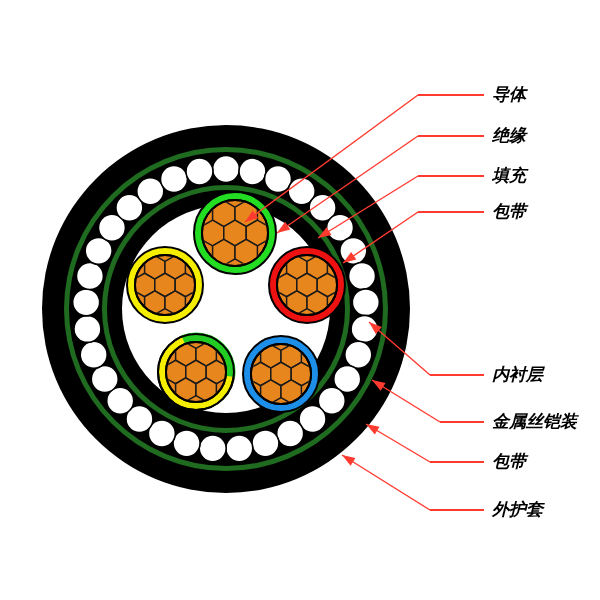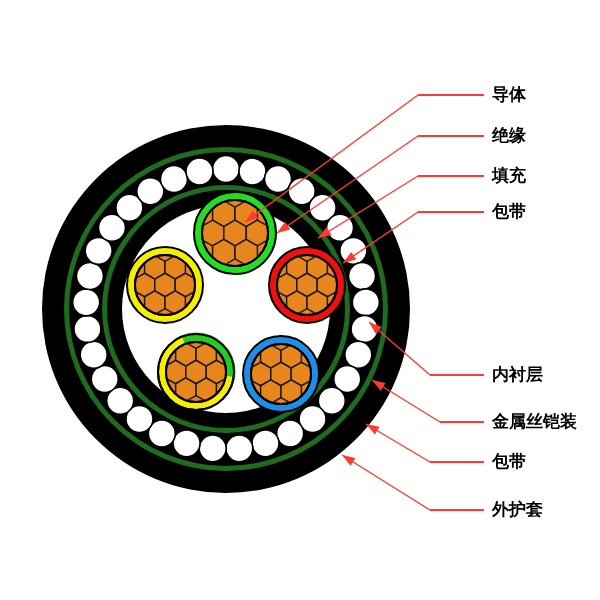--- a/index.html
+++ b/index.html
@@ -13,20 +13,21 @@
     font-family: "Liberation Sans", sans-serif;
     overflow: hidden;
     position: relative;
   }
   #stage {
     position: absolute;
     left: 0;
     top: 0;
     width: 548px;
     height: 600px;
+    font-style: italic;
   }
   svg.diagram {
     display: block;
     width: 600px;
     height: 600px;
   }
   .label-text {
     font-family: "DejaVu Sans", "Liberation Sans", sans-serif;
     font-size: 17px;
     font-weight: 700;

